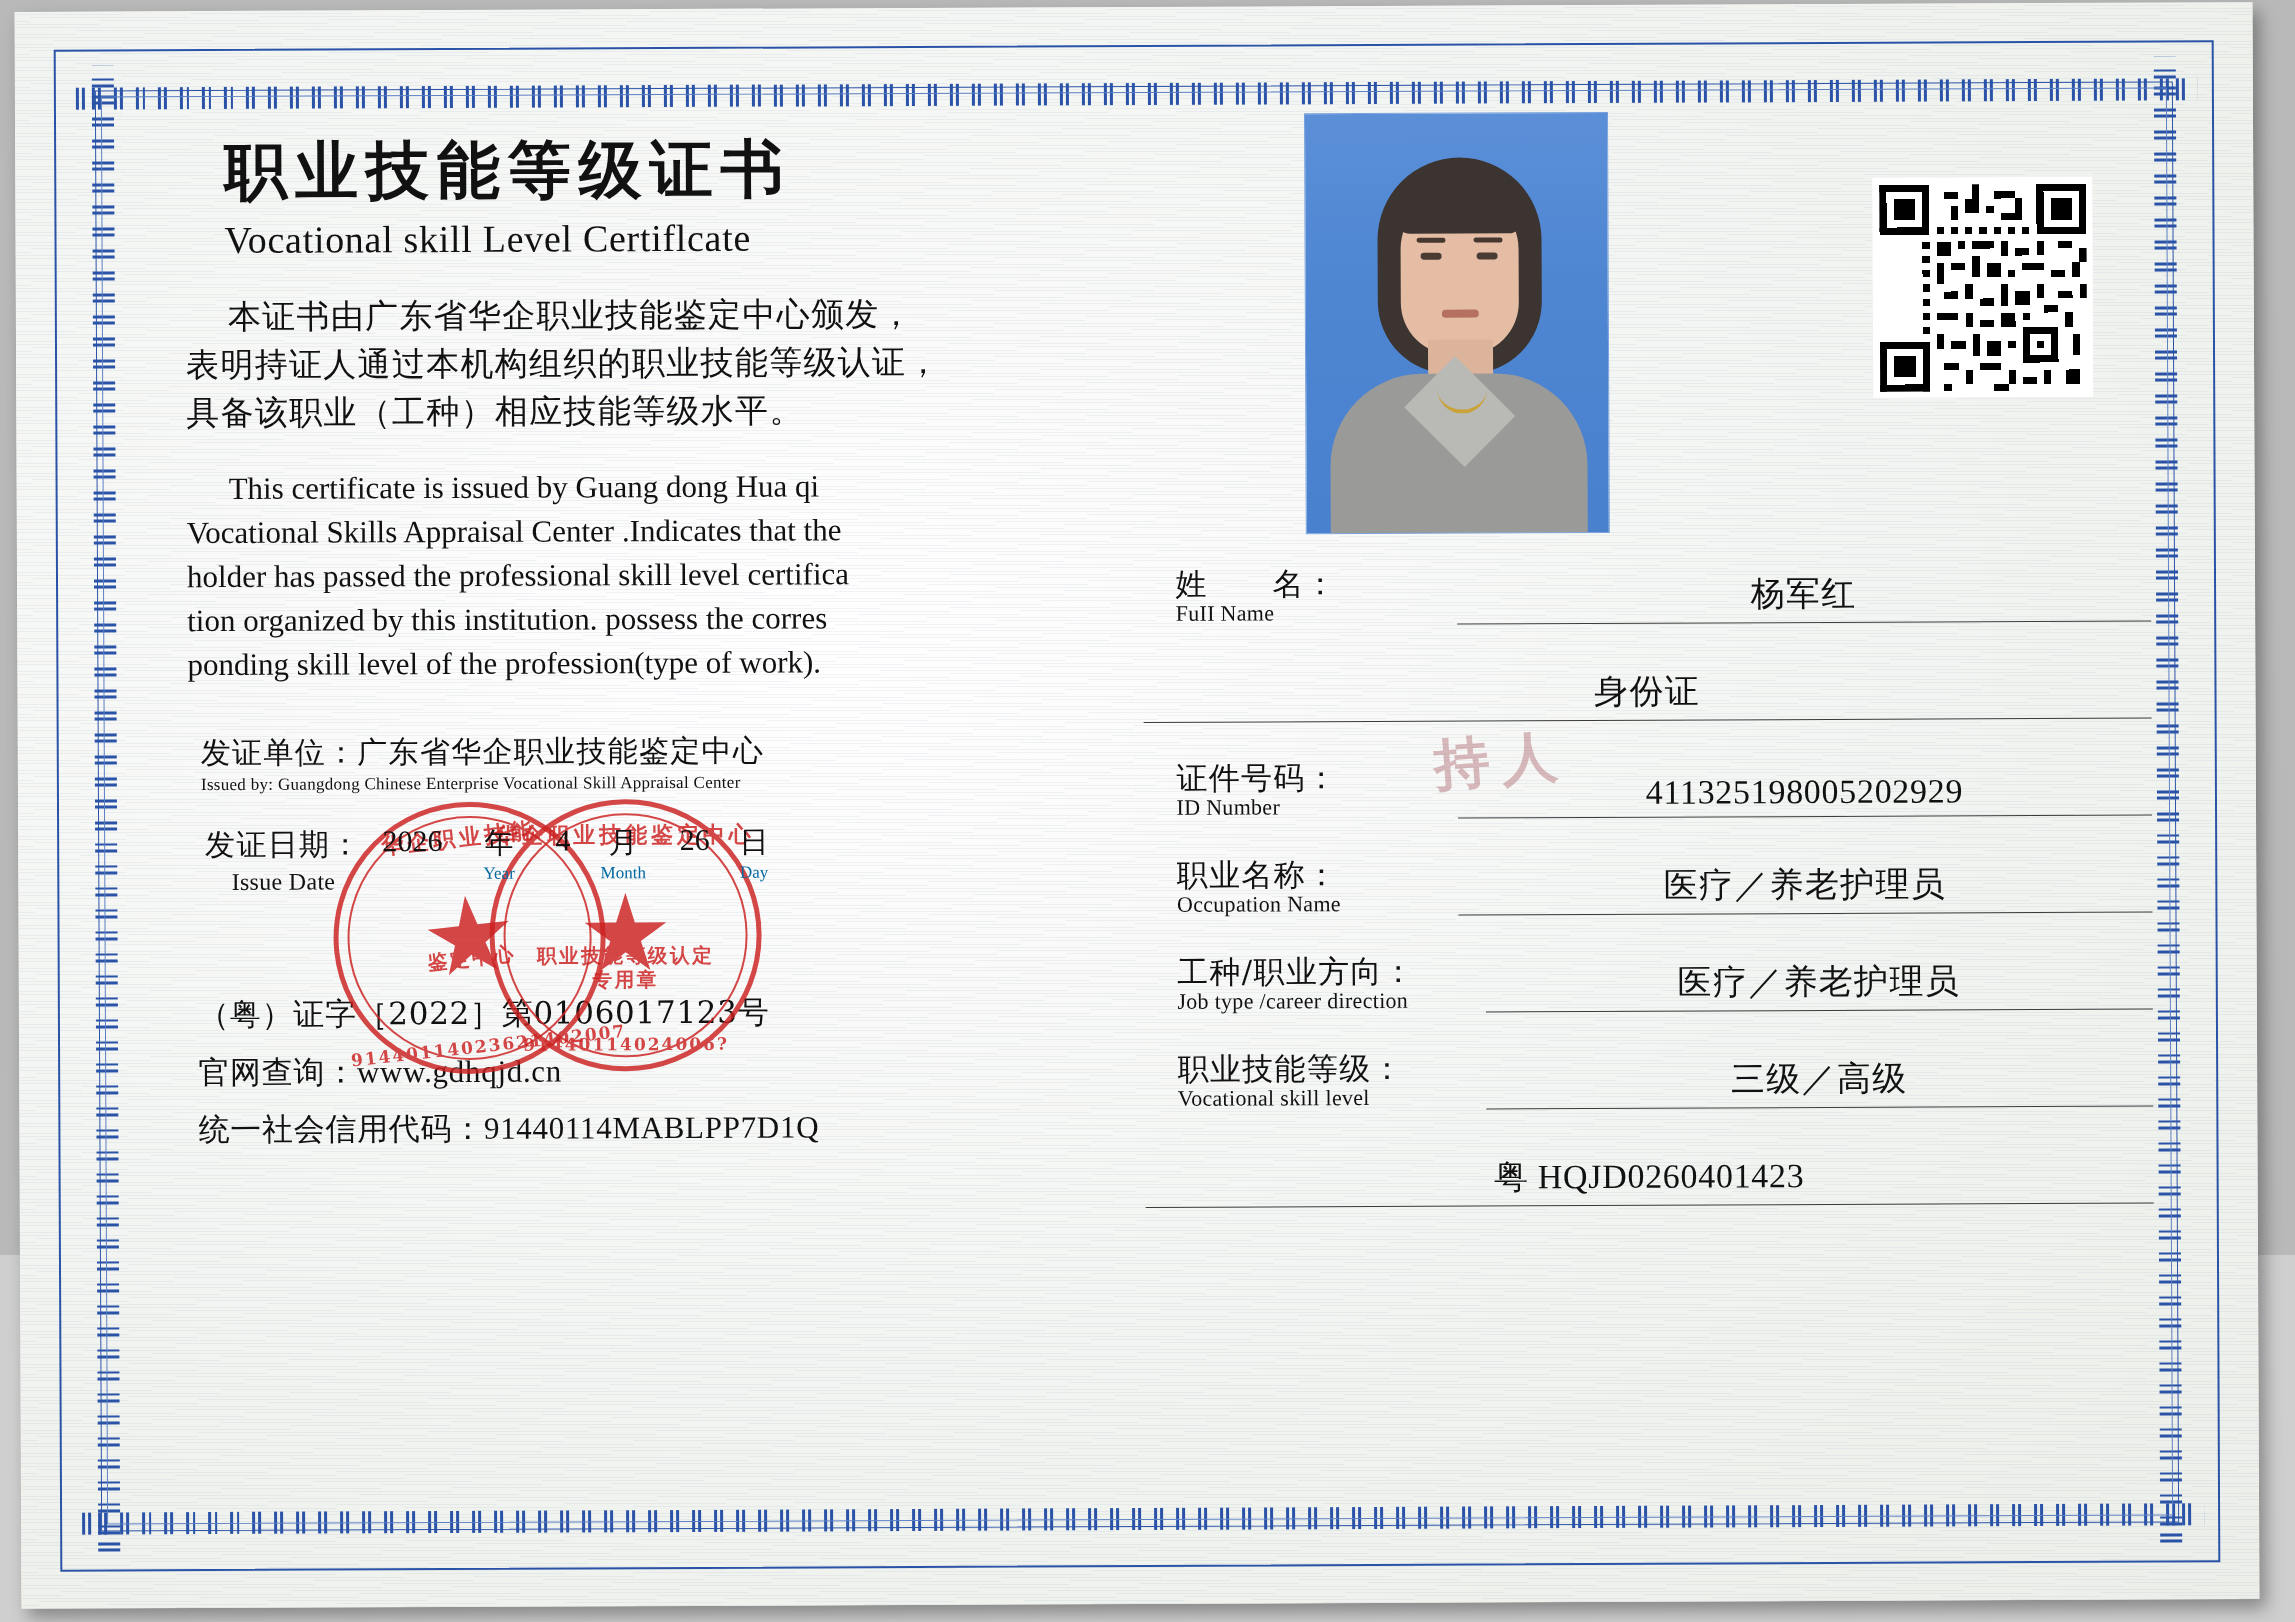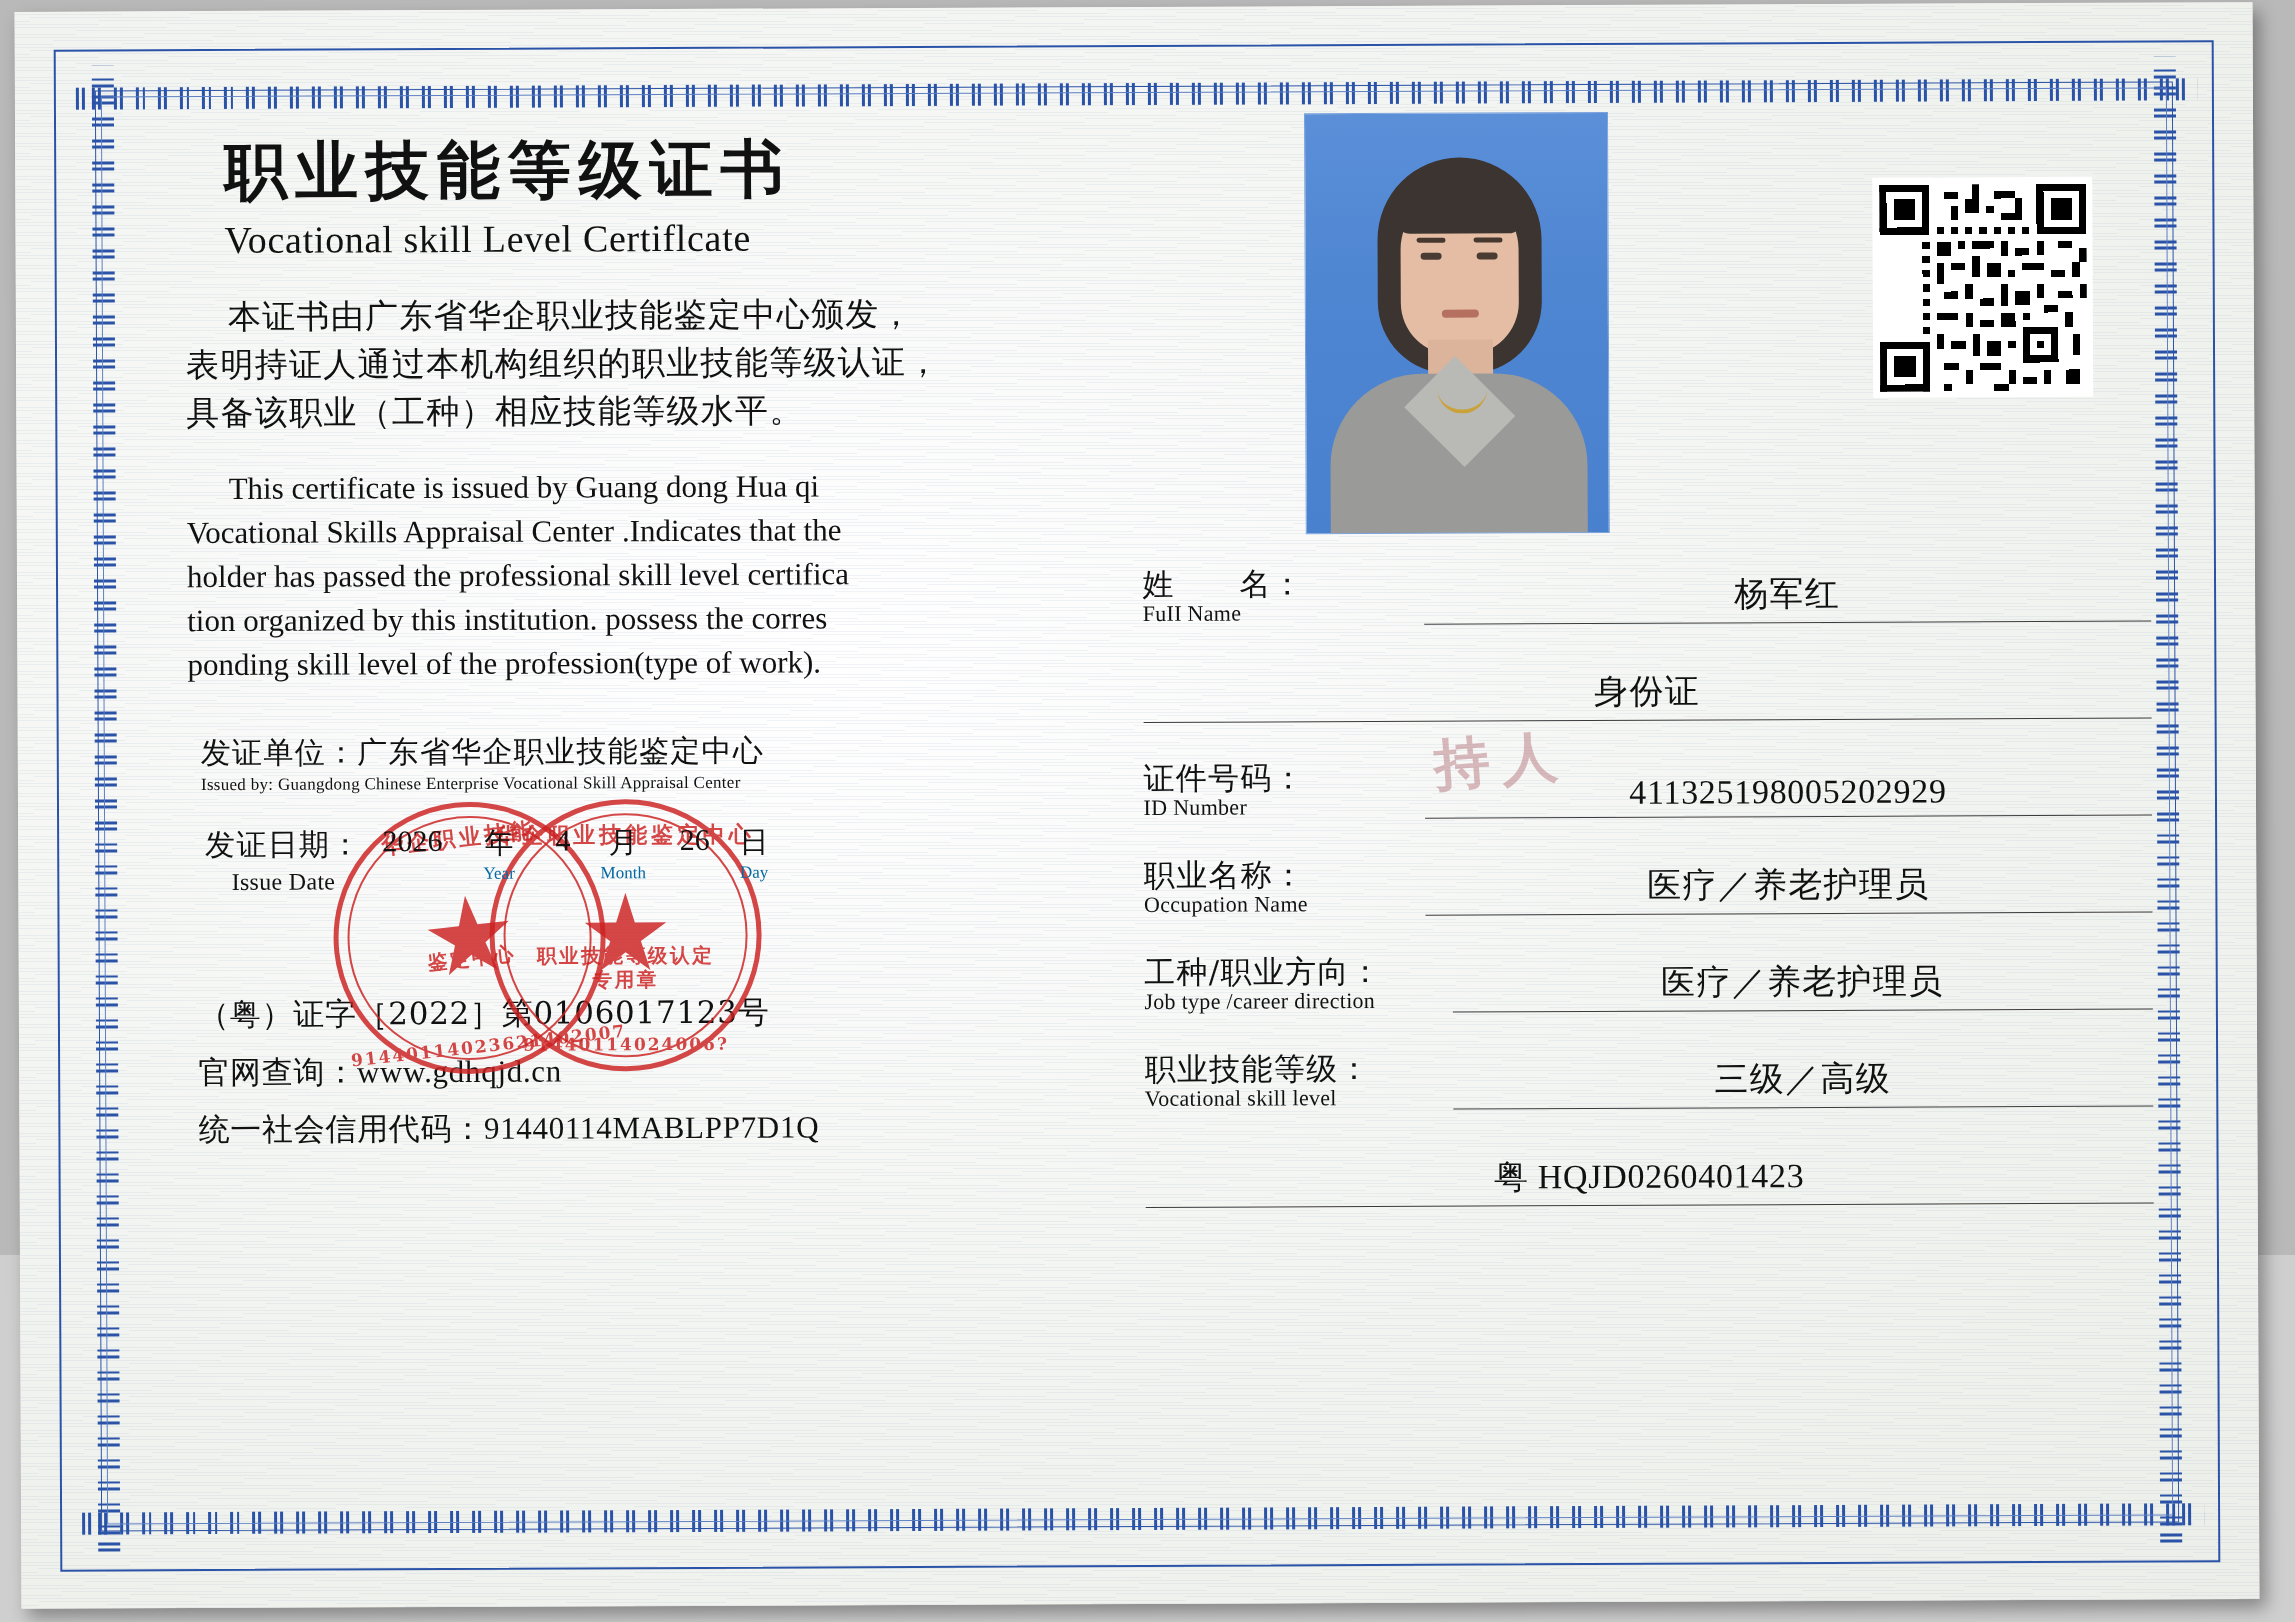--- a/index.html
+++ b/index.html
@@ -272,20 +272,21 @@
   .field{
     display:flex;
     align-items:flex-end;
     margin-bottom:34px;
     height:63px;
   }
   .f-label{
     width:281px;
     flex:none;
     color:#111;
+    margin-left:33px;
   }
   .f-label .cn{
     display:block;
     font-family:"DejaVu Serif", serif;
     font-size:31px;
     letter-spacing:1.3px;
     line-height:1.08;
   }
   .f-label .en{
     display:block;

